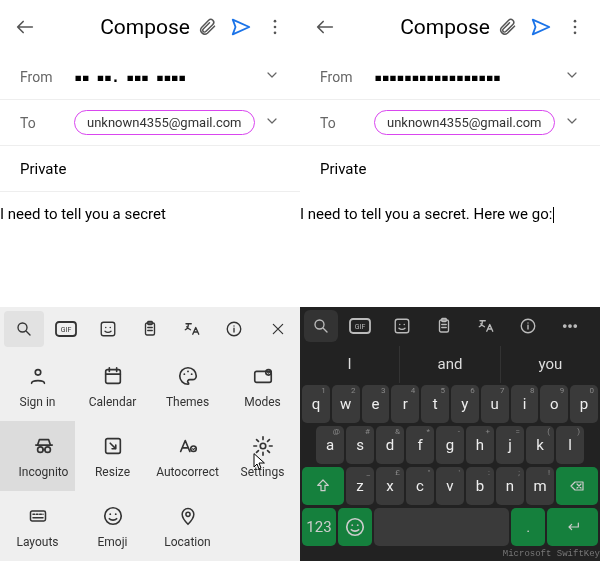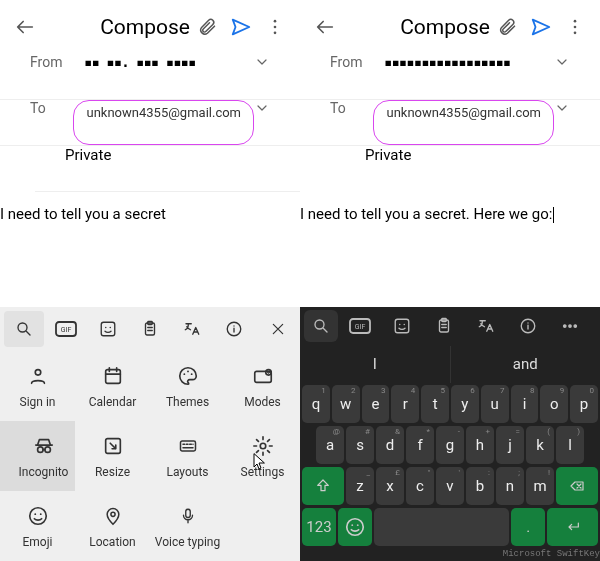--- a/index.html
+++ b/index.html
@@ -8,25 +8,25 @@
   .pane { width: 300px; height: 561px; display: flex; flex-direction: column; }
   .pane.left { border-right: 0px solid #eee; }
   
   
   .hdr { display: flex; align-items: center; height: 54px; padding: 0 8px; text-align: right; }
   .hdr .title { font-size: 21px; font-weight: 400; color: #000; margin-left: 6px; flex: 1; }
   .hdr .icon, .hdr .iconbtn { width: 34px; height: 34px; display: flex; align-items: center; justify-content: center; color: #555; }
   .hdr .send { color: #1a73e8; }
   
   
-  .row { display: flex; min-height: 46px; padding: 0 30px; border-bottom: 1px solid #eee; font-size: 14px; color: #222; }
+  .row { display: flex; align-items: center; min-height: 46px; padding: 0 20px; border-bottom: 1px solid #eee; font-size: 14px; color: #222; }
   .row .lbl { color: #666; width: 54px; font-size: 14px; }
   .row .chip { border: 1px solid #d946ef; border-radius: 16px; padding: 4px 12px; font-size: 13px; color: #333; }
   .row .drop { margin-left: auto; color: #666; }
-  .row.subject { font-size: 15px; color: #000; margin-left: 35px; }
+  .row.subject { font-size: 15px; color: #000; }
   .row.noborder { border-bottom: none; }
   .redact { filter: blur(0); font-family: monospace; letter-spacing: -1px; font-size:14px; color:#000; font-weight:bold;}
   
   .body { flex: 1; padding: 12px 0; font-size: 15px; color: #000; line-height: 1.4; }
   .cursor::after { content: ""; display:inline-block; width:1px; height:16px; background:#000; vertical-align:middle; margin-left:1px; }
   
   
   .kbL { background: #efefef; display:flex; flex-direction:column; }
   .kbL .strip { display:flex; align-items:center; height:44px; padding:0 4px; gap:2px; }
   .kbL .strip .sbtn { flex:none; width:40px; height:36px; display:flex; align-items:center; justify-content:center; color:#333; font-size:12px; }
@@ -223,64 +223,65 @@
             <div class="ic">
               <svg width="22" height="22" viewBox="0 0 24 24" stroke="#333" fill="none" stroke-width="1.6" stroke-linecap="round" stroke-linejoin="round">
                 <rect x="4" y="4" width="16" height="16" rx="2"></rect>
                 <path d="M9 9l6 6M15 11v4h-4"></path>
               </svg>
             </div>
             <div class="txt">Resize</div>
           </div>
           <div class="cell">
             <div class="ic">
+              <svg width="24" height="22" viewBox="0 0 24 24" stroke="#333" fill="none" stroke-width="1.6" stroke-linecap="round" stroke-linejoin="round">
+                <path d="M4 18l5-12 5 12M6 14h6"></path>
+                <circle cx="18" cy="15" r="3"></circle>
+                <path d="M17 15l1 1 2-2" stroke-width="1.2"></path>
+              </svg>
+            </div>
+            <div class="txt">Autocorrect</div>
+          </div>
+          <div class="cell">
+            <div class="ic">
+              <svg width="22" height="22" viewBox="0 0 24 24" stroke="#333" fill="none" stroke-width="1.6" stroke-linecap="round" stroke-linejoin="round">
+                <circle cx="12" cy="12" r="3"></circle>
+                <path d="M12 2v3M12 19v3M2 12h3M19 12h3M5 5l2 2M17 17l2 2M19 5l-2 2M5 19l2-2"></path>
+              </svg>
+            </div>
+            <div class="txt">Settings</div>
+          </div>
+          <div class="cell">
+            <div class="ic">
               <svg width="24" height="20" viewBox="0 0 24 24" stroke="#333" fill="none" stroke-width="1.6" stroke-linecap="round" stroke-linejoin="round">
                 <rect x="3" y="6" width="18" height="12" rx="2"></rect>
                 <path d="M6 10h2M10 10h2M14 10h2M18 10h0M6 14h12"></path>
               </svg>
             </div>
             <div class="txt">Layouts</div>
-          </div>
-          <div class="cell">
-            <div class="ic">
-              <svg width="22" height="22" viewBox="0 0 24 24" stroke="#333" fill="none" stroke-width="1.6" stroke-linecap="round" stroke-linejoin="round">
-                <circle cx="12" cy="12" r="3"></circle>
-                <path d="M12 2v3M12 19v3M2 12h3M19 12h3M5 5l2 2M17 17l2 2M19 5l-2 2M5 19l2-2"></path>
-              </svg>
-            </div>
-            <div class="txt">Settings</div>
           </div>
           <div class="cell">
             <div class="ic">
               <svg width="22" height="22" viewBox="0 0 24 24" stroke="#333" fill="none" stroke-width="1.6" stroke-linecap="round" stroke-linejoin="round">
                 <circle cx="12" cy="12" r="9"></circle>
                 <circle cx="9" cy="10" r="1" fill="#333" stroke="none"></circle>
                 <circle cx="15" cy="10" r="1" fill="#333" stroke="none"></circle>
                 <path d="M8 15c2 2 6 2 8 0"></path>
               </svg>
             </div>
             <div class="txt">Emoji</div>
           </div>
           <div class="cell">
             <div class="ic">
               <svg width="20" height="22" viewBox="0 0 24 24" stroke="#333" fill="none" stroke-width="1.6" stroke-linecap="round" stroke-linejoin="round">
                 <path d="M12 22s7-7 7-12a7 7 0 10-14 0c0 5 7 12 7 12z"></path>
                 <circle cx="12" cy="10" r="2.5"></circle>
               </svg>
             </div>
             <div class="txt">Location</div>
-          </div>
-          <div class="cell">
-            <div class="ic">
-              <svg width="18" height="22" viewBox="0 0 24 24" stroke="#333" fill="none" stroke-width="1.6" stroke-linecap="round" stroke-linejoin="round">
-                <rect x="9" y="3" width="6" height="11" rx="3"></rect>
-                <path d="M6 11a6 6 0 0012 0M12 17v4"></path>
-              </svg>
-            </div>
-            <div class="txt">Voice typing</div>
           </div>
         </div>
     </div>
   </div>
 
   <div class="pane right">
     <div class="hdr">
       <div class="iconbtn">
         <svg width="22" height="22" viewBox="0 0 24 24">
             <path d="M20 12H4M10 6l-6 6 6 6"></path>
@@ -379,20 +380,21 @@
             <svg width="18" height="18" viewBox="0 0 24 24">
               <circle cx="5" cy="12" r="1.6" fill="#bbb"></circle>
               <circle cx="12" cy="12" r="1.6" fill="#bbb"></circle>
               <circle cx="19" cy="12" r="1.6" fill="#bbb"></circle>
             </svg>
           </div>
         </div>
       <div class="sugg" id="suggR">
           <div class="s">I</div>
           <div class="s">and</div>
+          <div class="s">you</div>
         </div>
       <div class="keys" id="keysR">
           <div class="krow">
             <div class="key">q<span class="alt">1</span></div>
             <div class="key">w<span class="alt">2</span></div>
             <div class="key">e<span class="alt">3</span></div>
             <div class="key">r<span class="alt">4</span></div>
             <div class="key">t<span class="alt">5</span></div>
             <div class="key">y<span class="alt">6</span></div>
             <div class="key">u<span class="alt">7</span></div>

